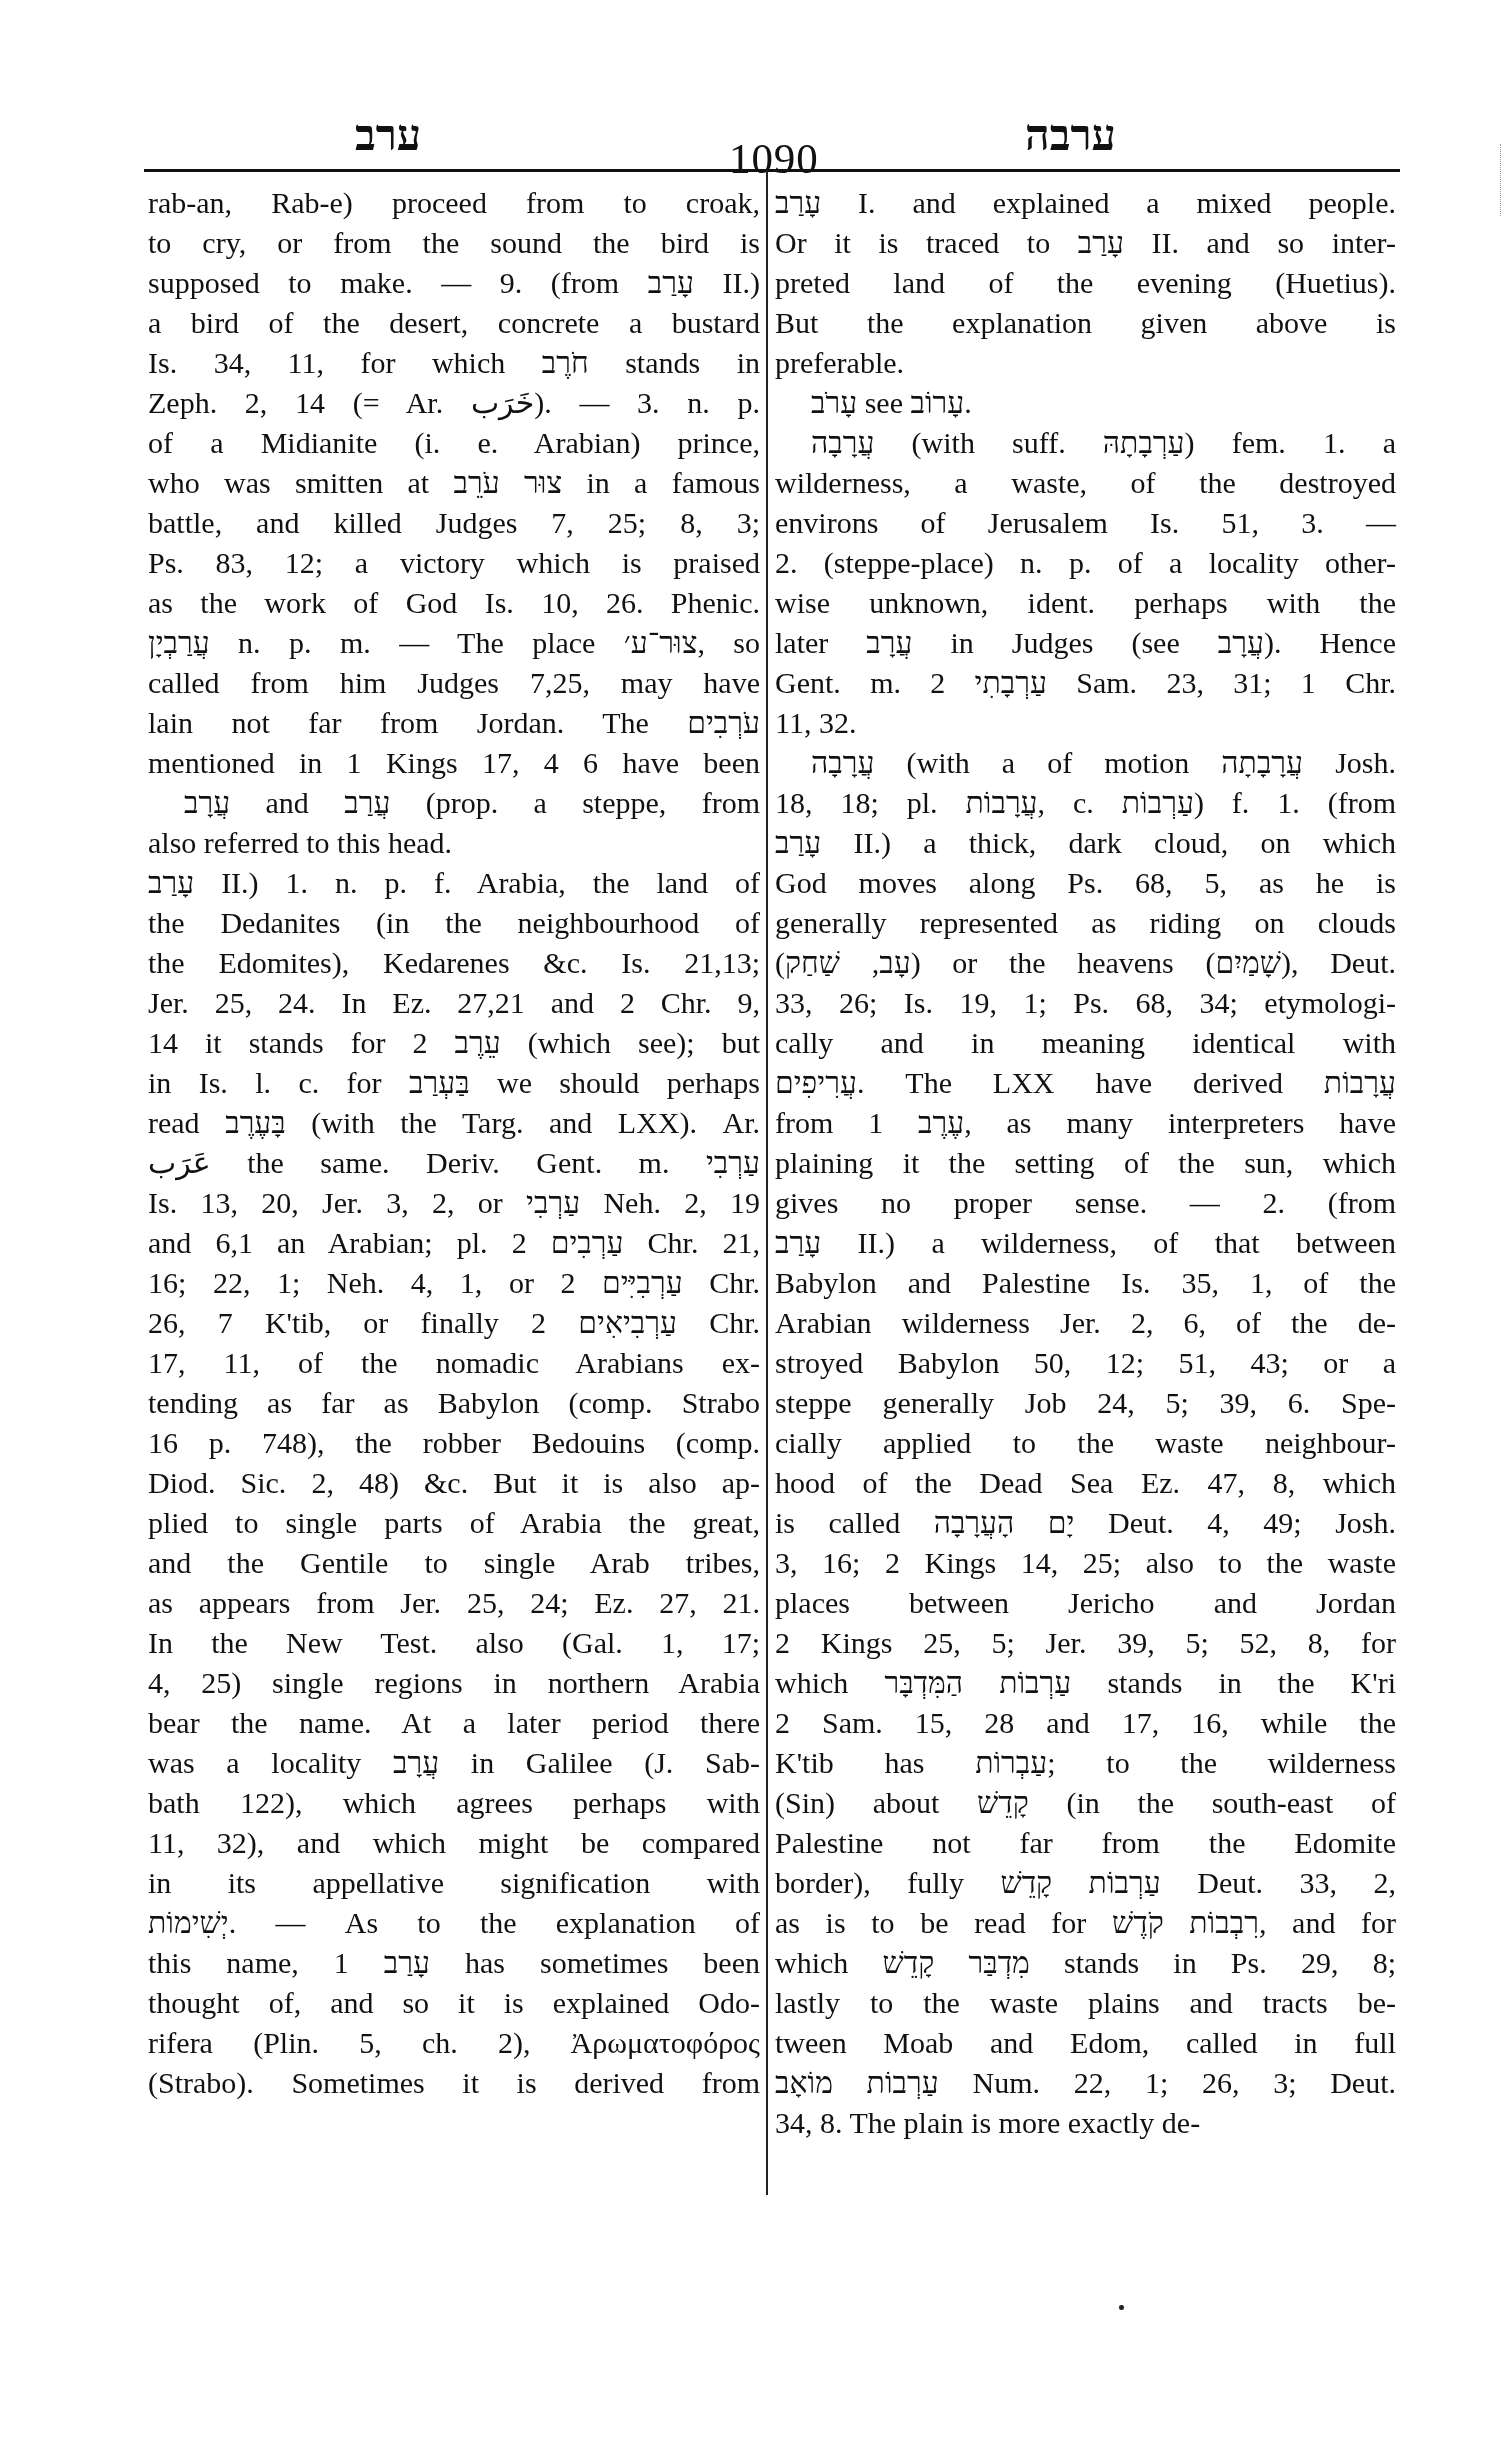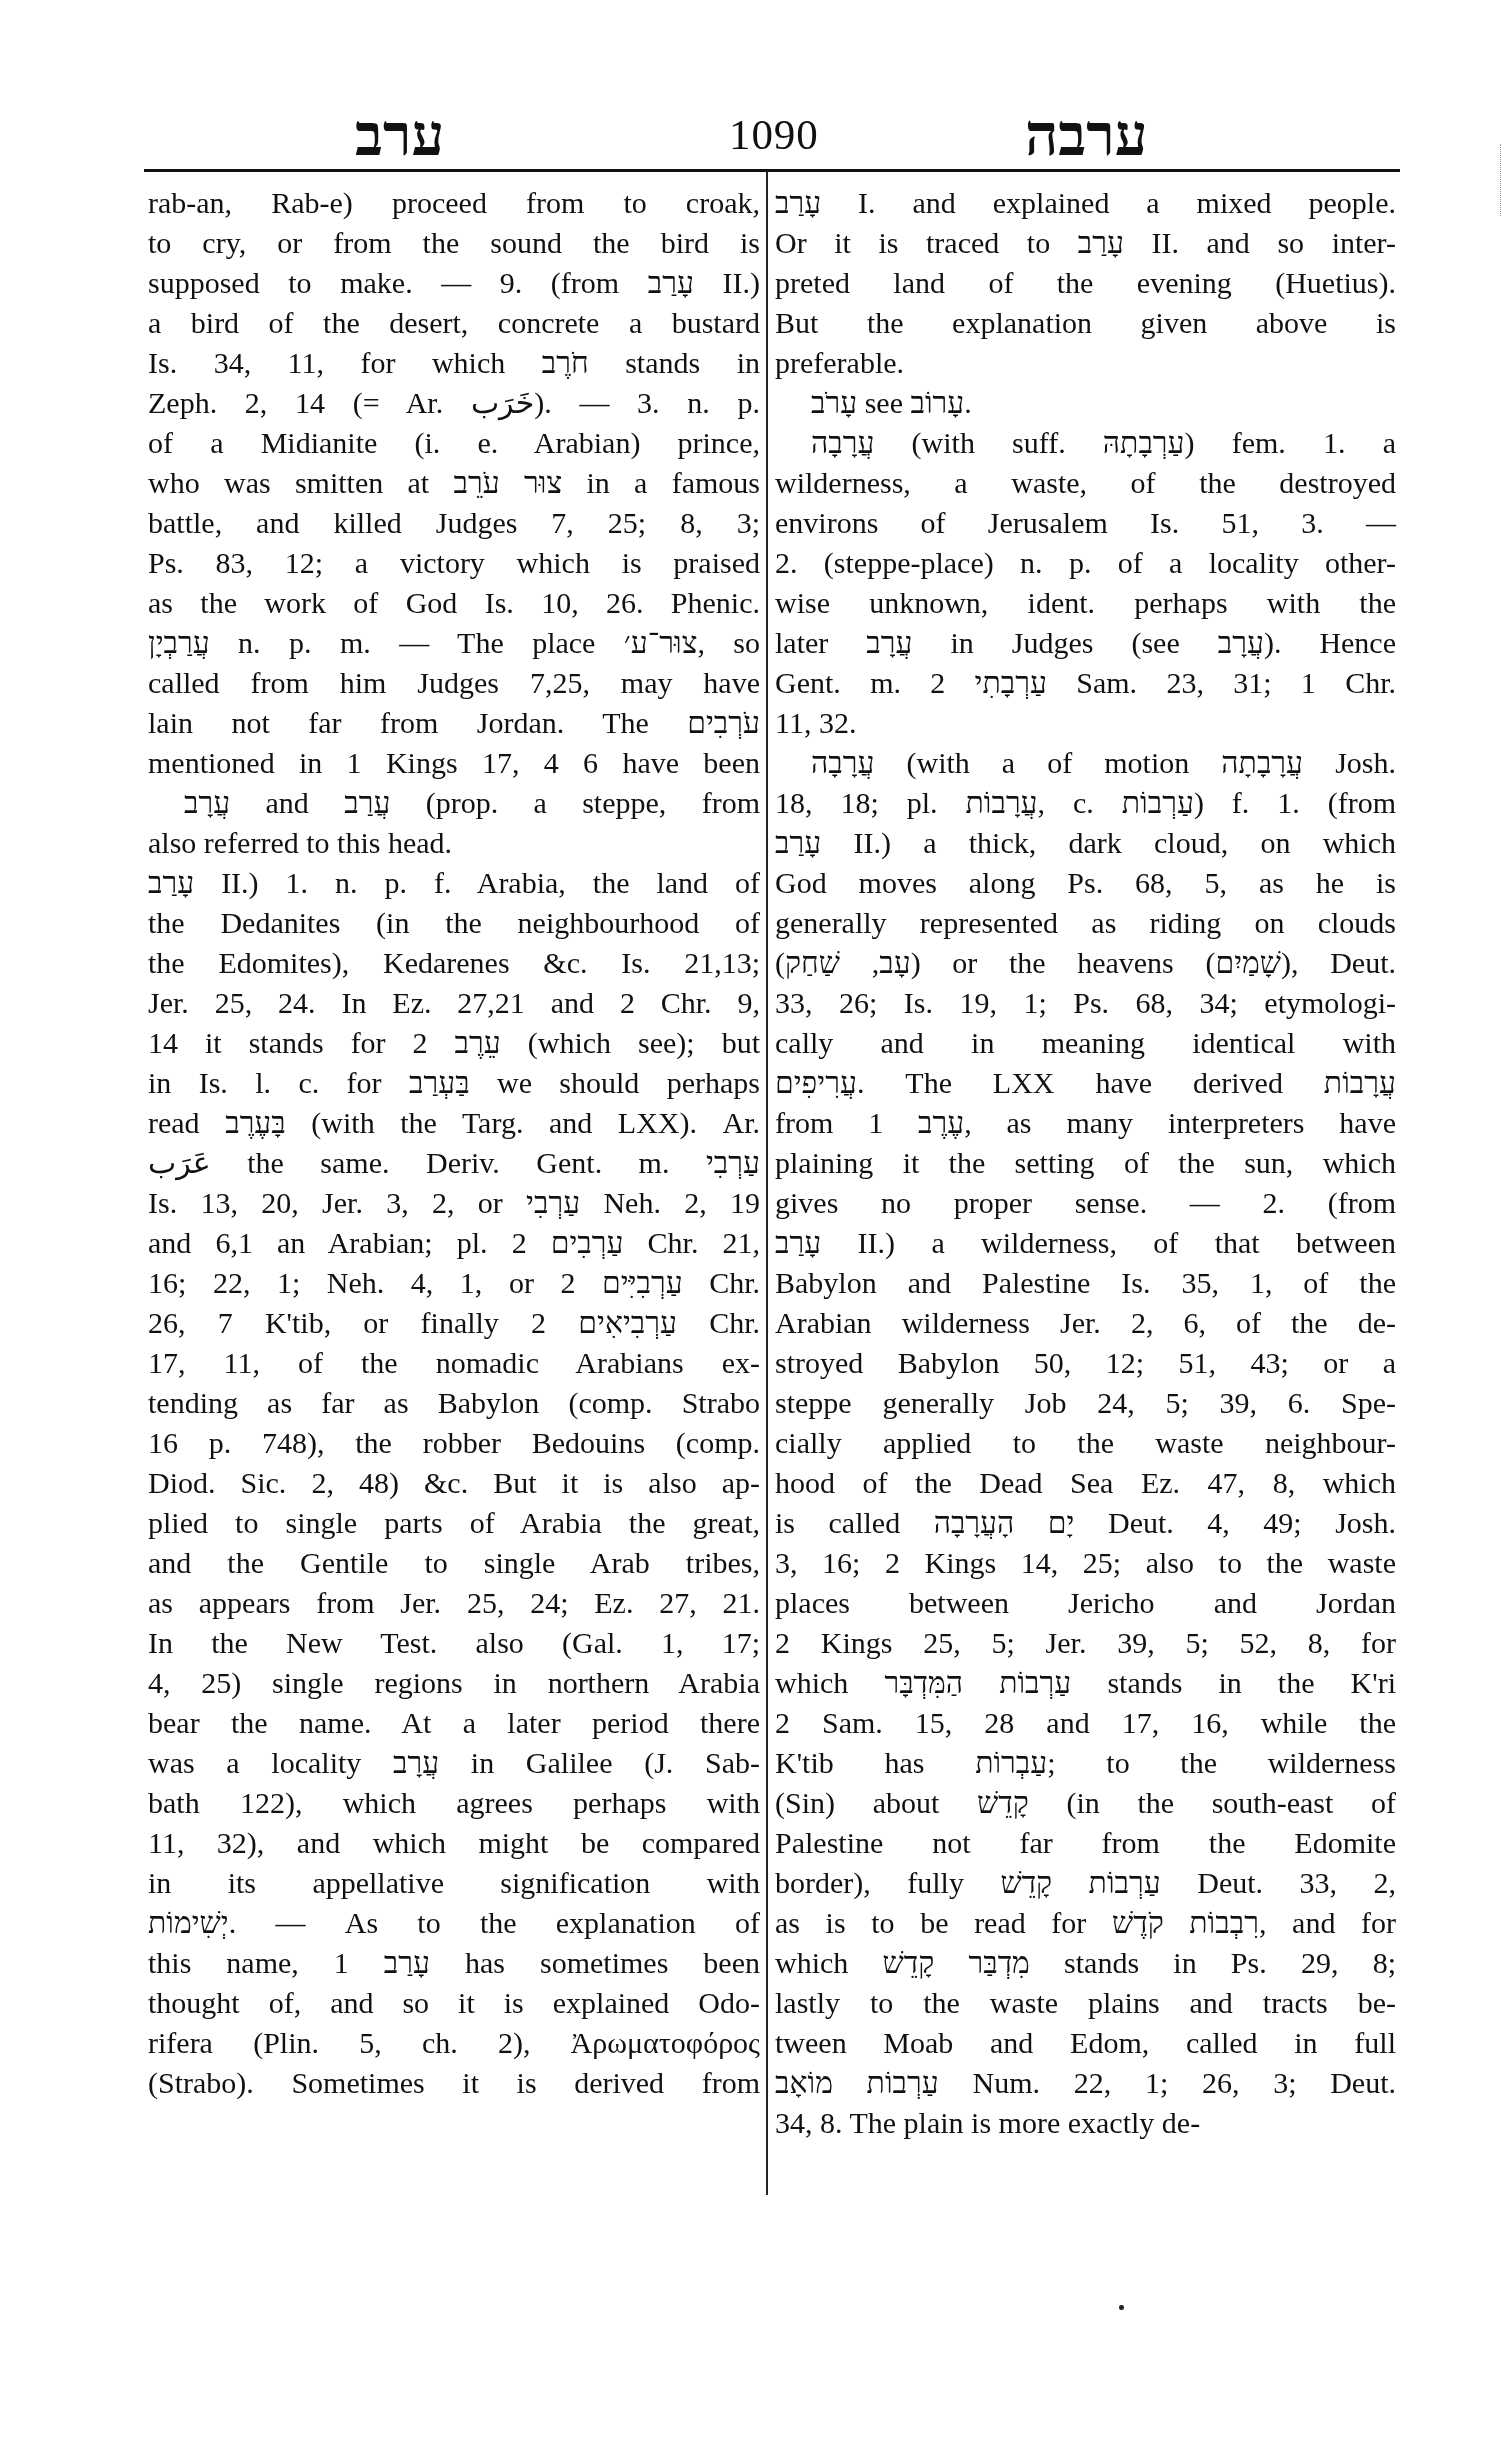--- a/index.html
+++ b/index.html
@@ -19,27 +19,27 @@
     position: absolute;
     top: 106px;
     left: 144px;
     width: 1255px;
     height: 63px;
   }
   .hdr-left, .hdr-center, .hdr-right {
     position: absolute;
     top: 0;
     font-family: "DejaVu Serif", "Liberation Serif", serif;
-    font-size: 58px;
+    font-size: 43px;
     line-height: 58px;
     font-weight: bold;
     color: #111;
   }
   .hdr-left { left: 211px; direction: rtl; }
-  .hdr-center { left: 585px; font-weight: normal; font-family: "Liberation Serif", serif; font-size: 43px; letter-spacing: 0.9px; }
+  .hdr-center { left: 585px; font-weight: normal; font-family: "Liberation Serif", serif; font-size: 43px; letter-spacing: 0.9px; margin-top: 24px; }
   .hdr-right { left: 881px; direction: rtl; }
 
   .header-rule {
     position: absolute;
     top: 169px;
     left: 144px;
     width: 1256px;
     height: 2.7px;
     background: #111;
   }

